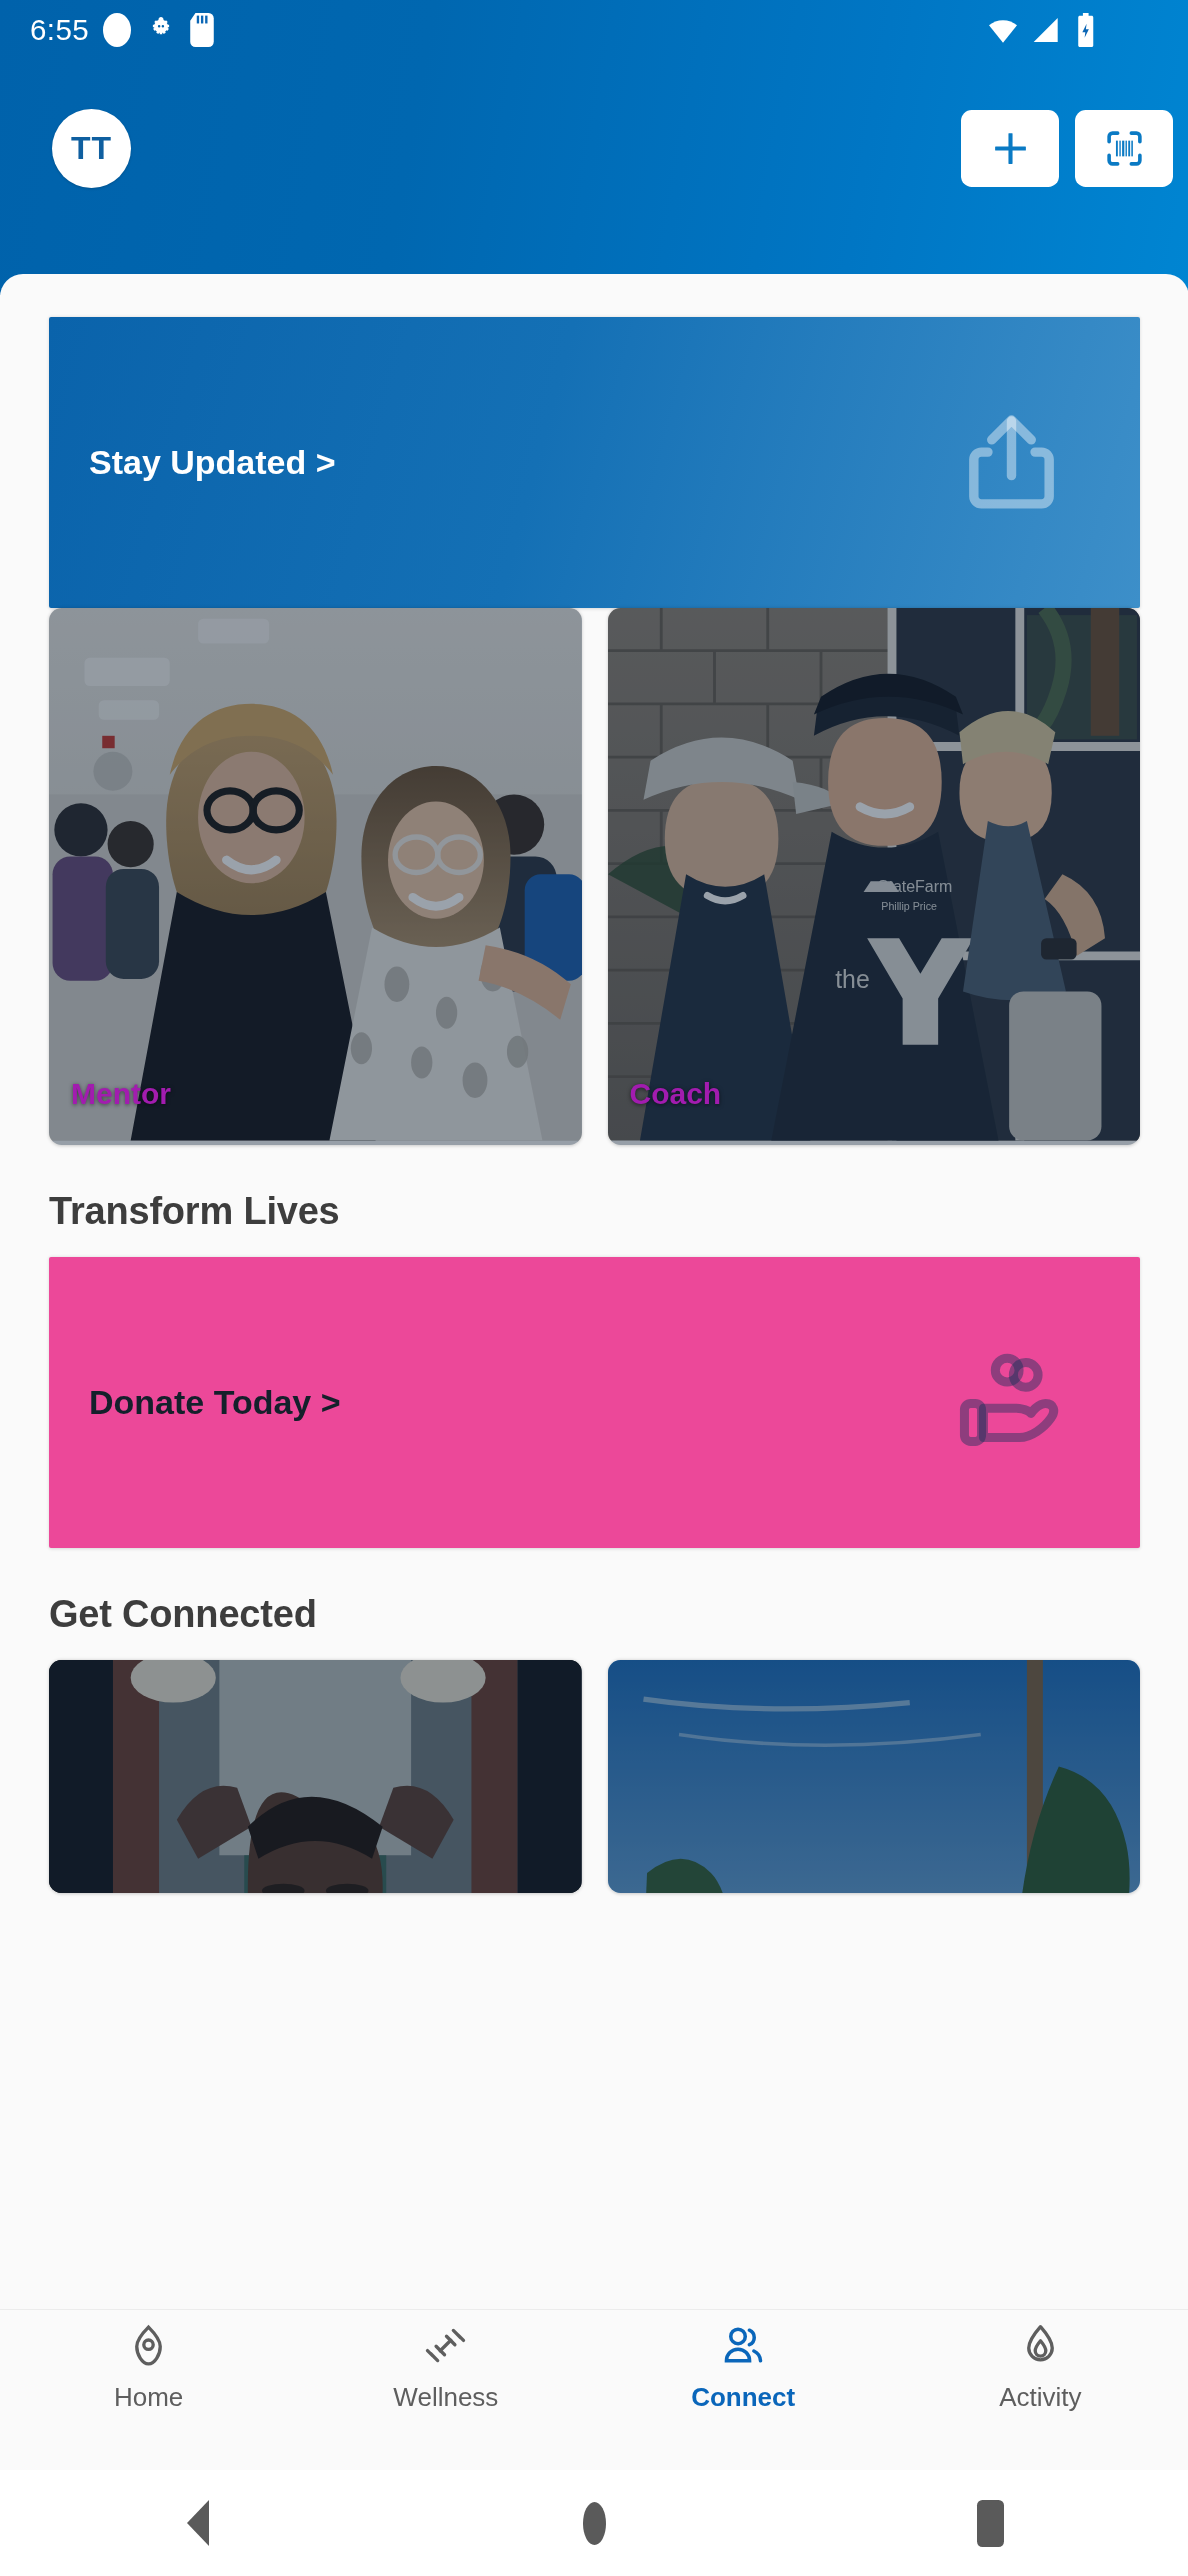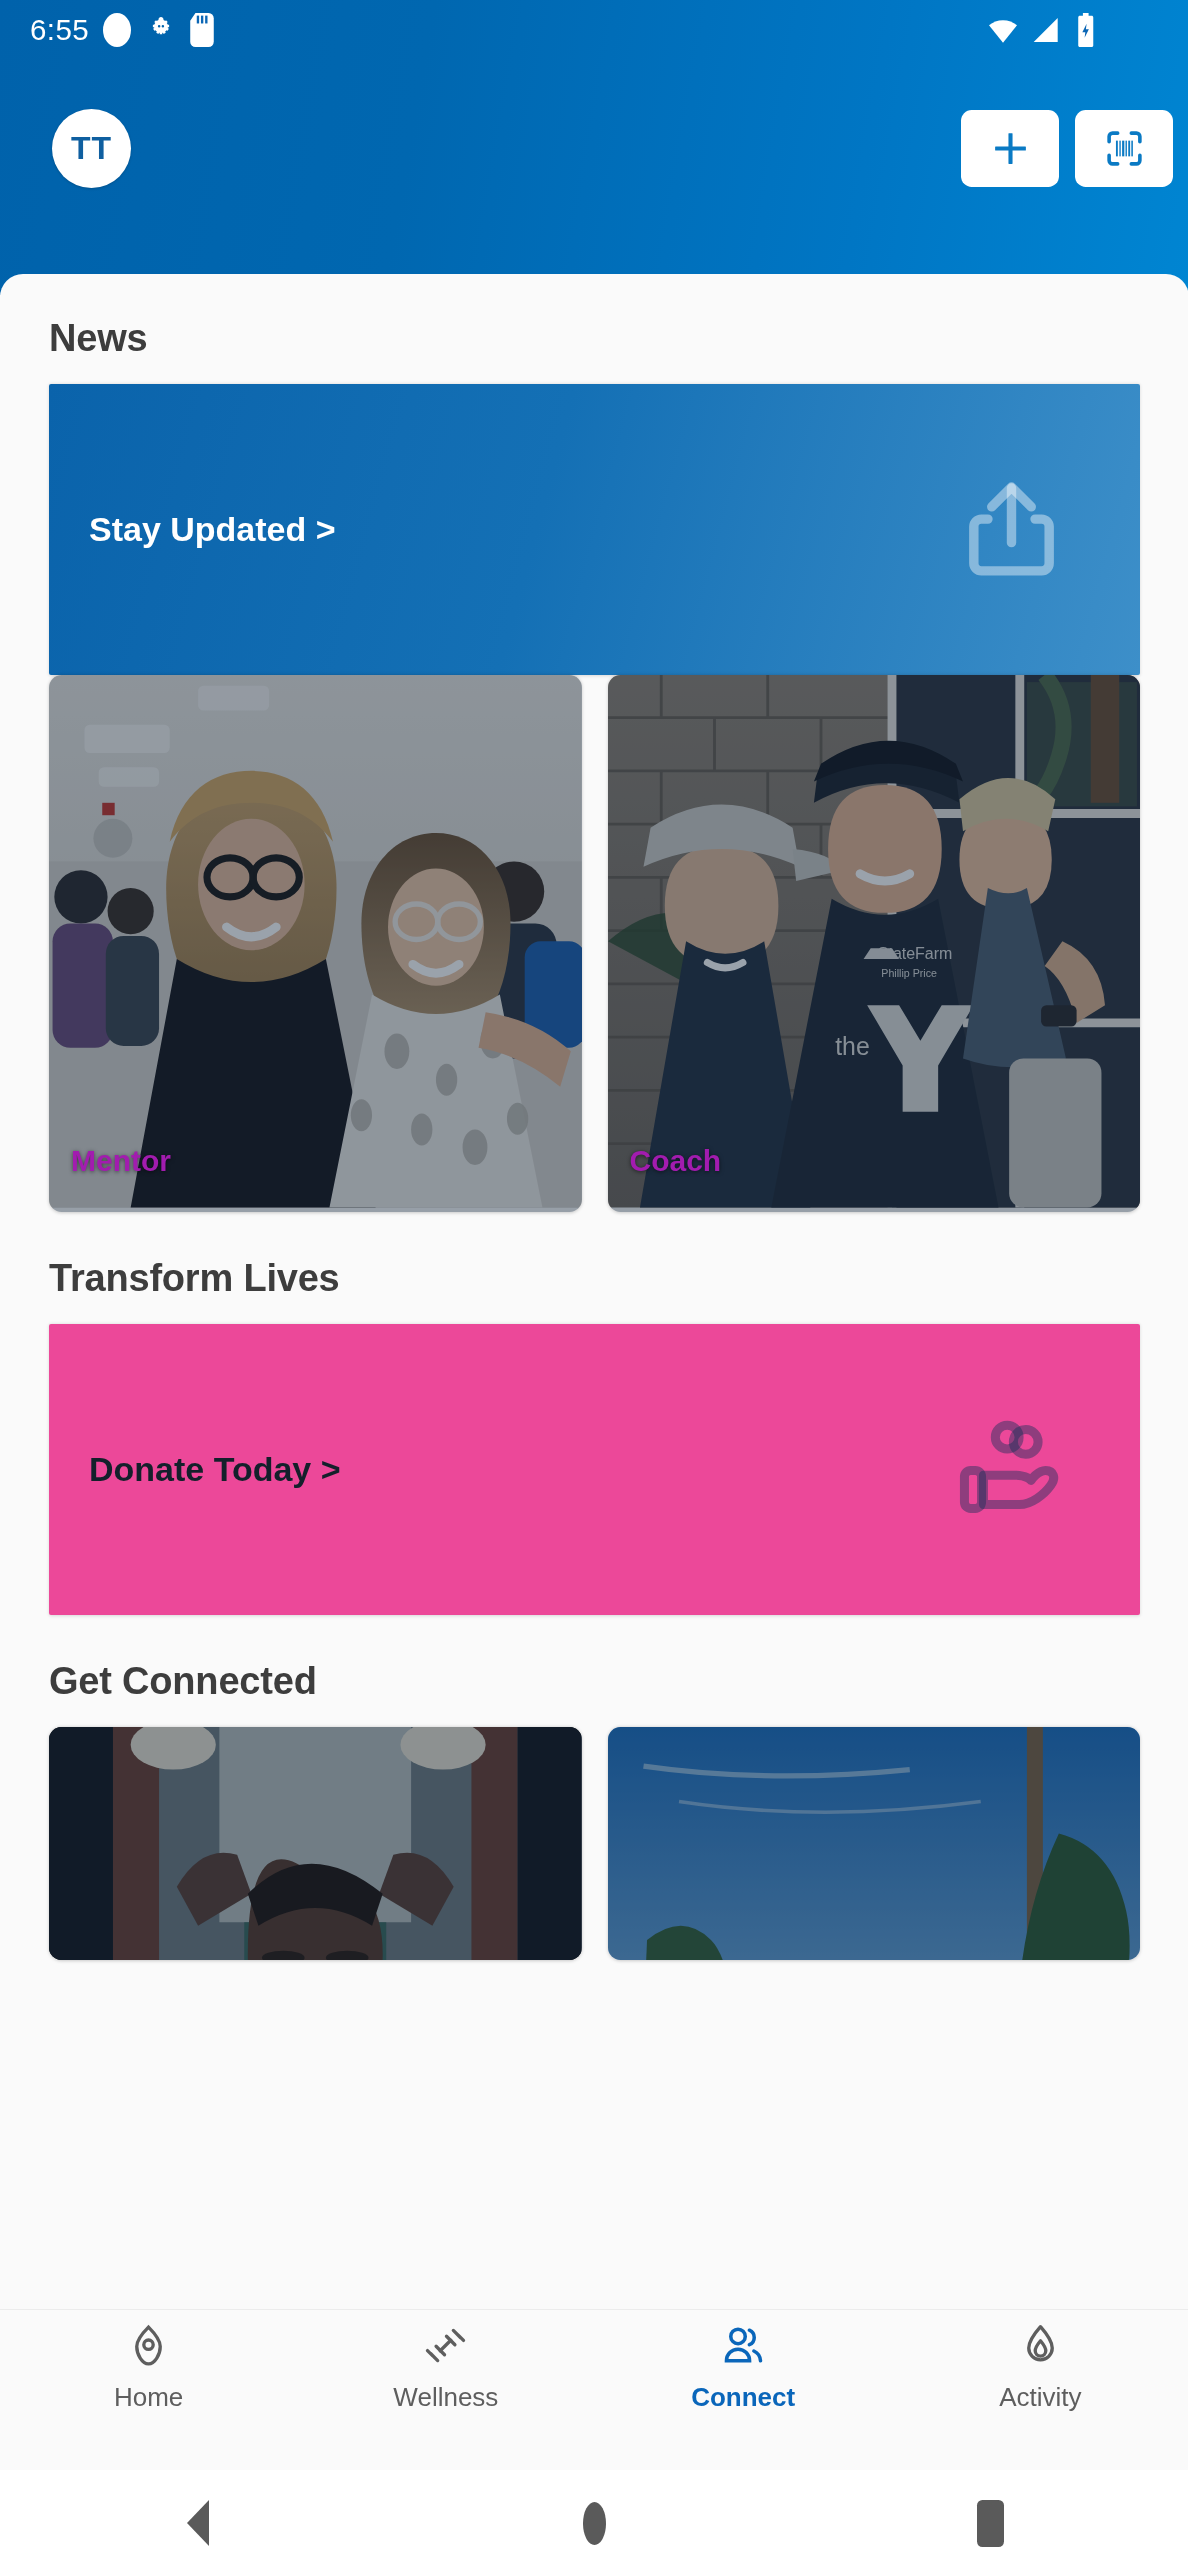--- a/index.html
+++ b/index.html
@@ -229,21 +229,20 @@
             <rect x="16" y="7.4" width="0.9" height="9.2"></rect>
           </g>
         </svg>
       </button>
     </div>
   </div>
 
   <div class="sheet">
     <div class="sheet-inner">
 
-      <div class="section-title">News</div>
       <div class="banner banner--news">
         <span class="banner-label">Stay Updated &gt;</span>
         <span class="banner-art">
           <svg viewBox="0 0 24 24" width="113" height="113" fill="none" stroke="rgba(255,255,255,.42)" stroke-width="2" stroke-linecap="round" stroke-linejoin="round">
             <path d="M7 10H5.6A1.6 1.6 0 0 0 4 11.6v7.8A1.6 1.6 0 0 0 5.6 21h12.8a1.6 1.6 0 0 0 1.6-1.6v-7.8A1.6 1.6 0 0 0 18.4 10H17"></path>
             <path d="M12 15V3.4"></path>
             <path d="M7.8 7.4 12 3.2l4.2 4.2"></path>
           </svg>
         </span>
       </div>

